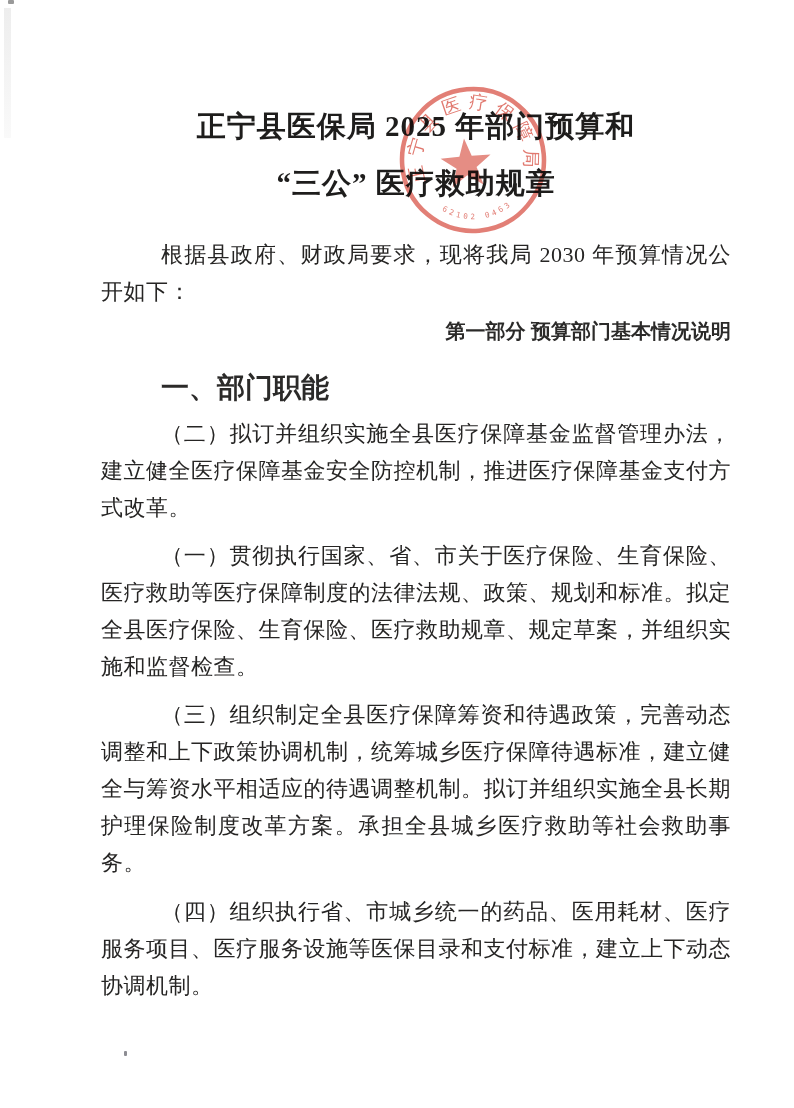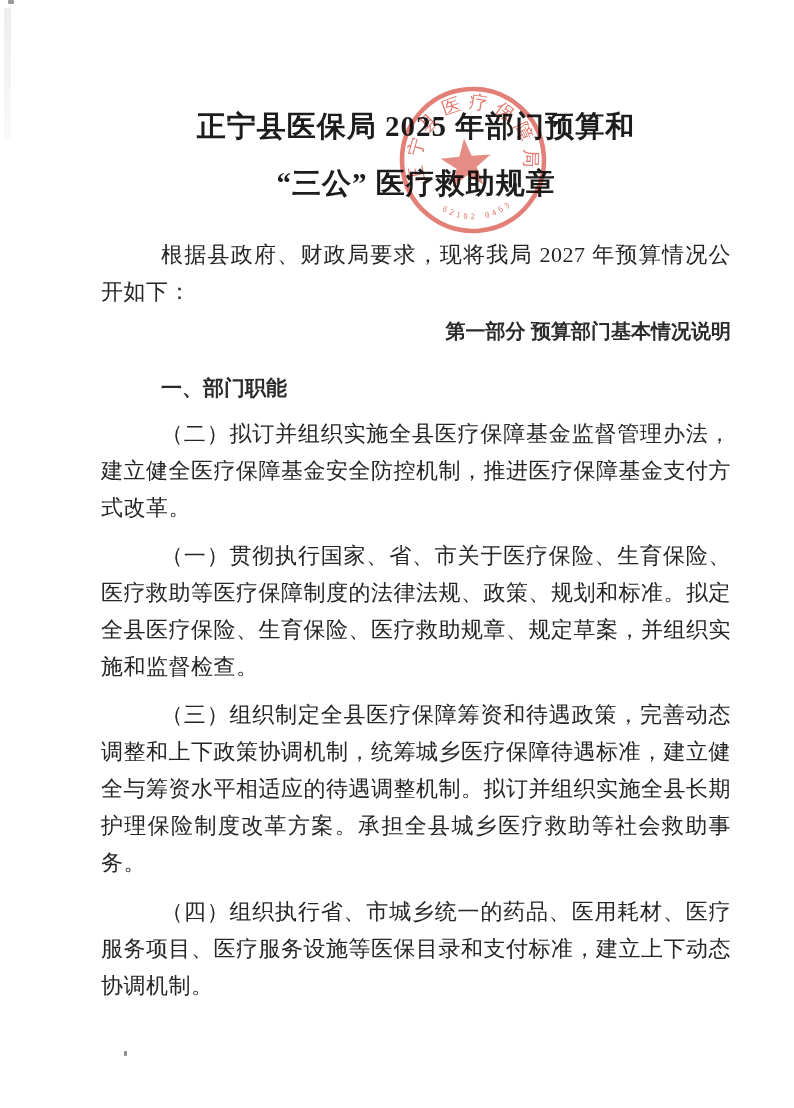--- a/index.html
+++ b/index.html
@@ -41,21 +41,21 @@
     font-family: "Liberation Sans", "DejaVu Sans", sans-serif;
     font-size: 20px;
     font-weight: bold;
     line-height: 37px;
     text-align: right;
     color: #2b2a29;
   }
   .sub-heading {
     margin: 21px 0 0 0;
     font-family: "Liberation Sans", "DejaVu Sans", sans-serif;
-    font-size: 21px;
+    font-size: 28px;
     font-weight: bold;
     line-height: 33px;
     text-indent: 60px;
     color: #2b2a29;
   }
   .para {
     margin: 11px 0 0 0;
     font-size: 22px;
     line-height: 37px;
     letter-spacing: 0.5px;
@@ -107,21 +107,21 @@
   <div class="corner-speck"></div>
   <div class="dot-speck"></div>
 
   <div class="content">
 
     <h1 class="doc-title">
       <span>正宁县医保局 2025 年部门预算和</span><br>
       <span>“三公” 医疗救助规章</span>
     </h1>
 
-    <p class="intro">根据县政府、财政局要求，现将我局 2027 年预算情况公开如下：</p>
+    <p class="intro">根据县政府、财政局要求，现将我局 2030 年预算情况公开如下：</p>
 
     <h2 class="part-heading">第一部分  预算部门基本情况说明</h2>
 
     <h3 class="sub-heading">一、部门职能</h3>
 
     <p class="para">（二）拟订并组织实施全县医疗保障基金监督管理办法，建立健全医疗保障基金安全防控机制，推进医疗保障基金支付方式改革。</p>
     <p class="para">（一）贯彻执行国家、省、市关于医疗保险、生育保险、医疗救助等医疗保障制度的法律法规、政策、规划和标准。拟定全县医疗保险、生育保险、医疗救助规章、规定草案，并组织实施和监督检查。</p>
     <p class="para">（三）组织制定全县医疗保障筹资和待遇政策，完善动态调整和上下政策协调机制，统筹城乡医疗保障待遇标准，建立健全与筹资水平相适应的待遇调整机制。拟订并组织实施全县长期护理保险制度改革方案。承担全县城乡医疗救助等社会救助事务。</p>
     <p class="para last">（四）组织执行省、市城乡统一的药品、医用耗材、医疗服务项目、医疗服务设施等医保目录和支付标准，建立上下动态协调机制。</p>
 

